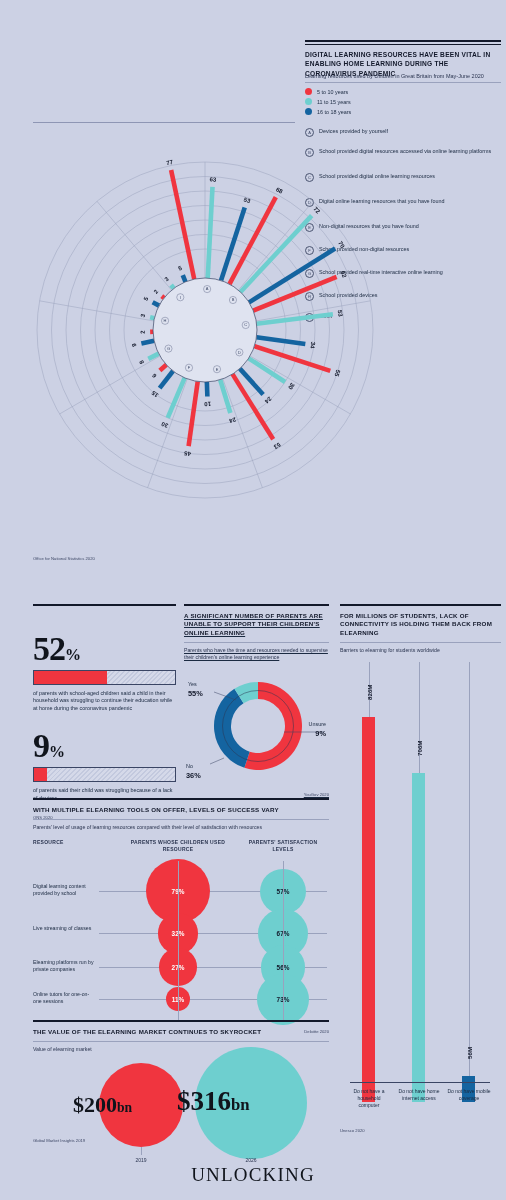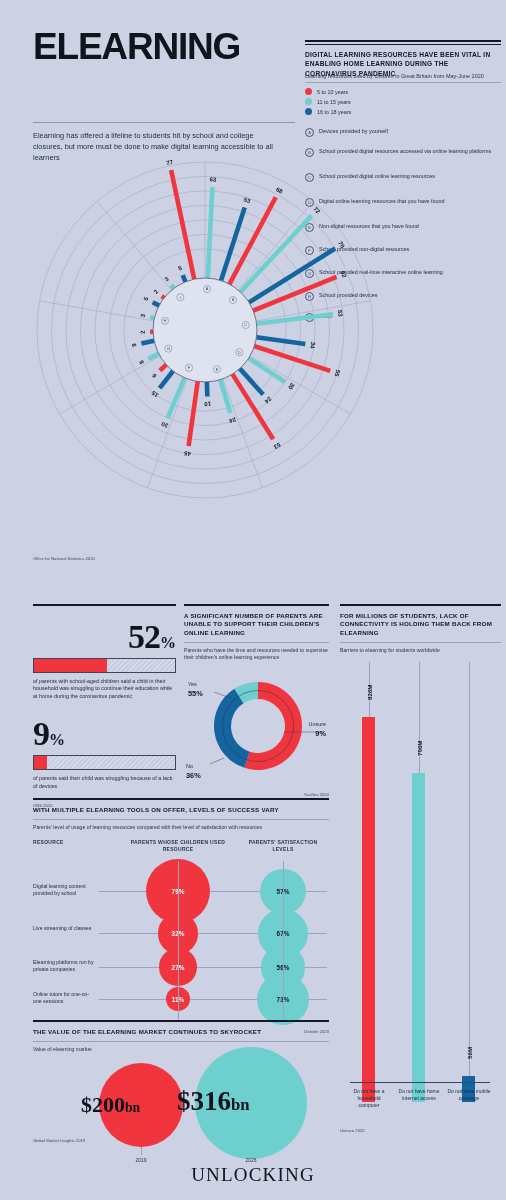--- a/index.html
+++ b/index.html
@@ -86,24 +86,22 @@
     position:absolute;left:50%;transform:translateX(-50%);bottom:14px;
     font-family:"Liberation Serif",serif;font-size:19px;letter-spacing:1.2px;color:#10141c;
   }
 </style>
 </head>
 <body>
 
 <div class="page">
 
   <div class="title">
-    <div>ELEARNING</div>
   </div>
   <div class="rule-thin"></div>
-  <div class="subtitle">Elearning has offered a lifeline to students hit by school and college closures, but more must be done to make digital learning accessible to all learners</div>
 
   <div class="lp-rule" style="left:305px;top:40px;width:196px;height:1.6px;"></div>
   <div class="lp-rule" style="left:305px;top:44px;width:196px;height:.7px;"></div>
   <div class="lp-head">DIGITAL LEARNING RESOURCES HAVE BEEN VITAL IN ENABLING HOME LEARNING DURING THE CORONAVIRUS PANDEMIC</div>
   <div class="lp-sub">Learning resources used by children in Great Britain from May-June 2020</div>
   <div class="lp-line"></div>
 
   <div class="keyrow" style="top:88px;">
     <span class="dot" style="background:#f0353f"></span>
     <span>5 to 10 years</span>
@@ -245,40 +243,40 @@
         <text x="165.05082734380534" y="171.07700677190155" font-size="4" fill="#3a4564" text-anchor="middle" dominant-baseline="middle">H</text>
         <circle cx="180.32558405076603" cy="147.255944088061" r="3.6" fill="none" stroke="#6a7390" stroke-width="0.5"></circle>
         <text x="180.32558405076603" y="147.555944088061" font-size="4" fill="#3a4564" text-anchor="middle" dominant-baseline="middle">I</text>
       </svg>
   </div>
   <div class="src" style="left:33px;top:556px;width:80px;">Office for National Statistics 2020</div>
 
   <div class="panel" style="left:33px;top:604px;width:143px;">
     <div class="ph-bar"></div>
 
-    <div class="bigpct" style="margin-top:12px;text-align:right;">
+    <div class="bigpct" style="margin-top:24px;">
       <span class="num">52</span><span class="pc">%</span>
     </div>
     <div class="track" style="margin-top:2px;">
       <div class="fill" id="fill0" style="width: 52%;"></div>
     </div>
     <div class="stat-cap" style="margin-top:5px;">of parents with school-aged children said a child in their household was struggling to continue their education while at home during the coronavirus pandemic</div>
 
     <div class="bigpct" style="margin-top:14px;">
       <span class="num">9</span><span class="pc">%</span>
     </div>
     <div class="track" style="margin-top:2px;">
       <div class="fill" id="fill1" style="width: 9%;"></div>
     </div>
     <div class="stat-cap" style="margin-top:5px;">of parents said their child was struggling because of a lack of devices</div>
 
     <div class="src" style="position:static;margin-top:12px;">ONS 2020</div>
   </div>
 
-  <div class="panel" style="left:184px;top:604px;width:145px;">
+  <div class="panel" style="left:184px;top:604px;width:145px;text-decoration:underline;">
     <div class="ph-bar"></div>
     <div class="ph" style="margin-top:6px;">A SIGNIFICANT NUMBER OF PARENTS ARE UNABLE TO SUPPORT THEIR CHILDREN'S ONLINE LEARNING</div>
     <div class="pline" style="margin-top:5px;"></div>
     <div class="psub" style="margin-top:4px;">Parents who have the time and resources needed to supervise their children's online learning experience</div>
     <div style="position:relative;height:128px;margin-top:2px;">
       <svg id="donut-svg" width="145" height="128" viewBox="0 0 145 128">
           <path d="M 74 18 A 44 44 0 1 1 60.403252247502316 103.84648671698676 L 65.65654115187643 87.67852593996915 A 27 27 0 1 0 74 35 Z" fill="#f0353f"></path>
           <path d="M 60.403252247502316 103.84648671698676 A 44 44 0 0 1 50.42362102092413 24.849571277911345 L 59.53267653556708 39.2031460114456 A 27 27 0 0 0 65.65654115187643 87.67852593996915 Z" fill="#1464a0"></path>
           <path d="M 50.42362102092413 24.849571277911345 A 44 44 0 0 1 73.99999999999999 18 L 74 35 A 27 27 0 0 0 59.53267653556708 39.2031460114456 Z" fill="#6ecfcf"></path>
           <circle cx="74" cy="62" r="35.5" fill="none" stroke="#2b3550" stroke-width="0.5" stroke-dasharray="0"></circle>
@@ -356,21 +354,21 @@
   </div>
 
   <div class="panel" style="left:33px;top:1020px;width:296px;">
     <div class="ph-bar"></div>
     <div class="ph" style="margin-top:6px;">THE VALUE OF THE ELEARNING MARKET CONTINUES TO SKYROCKET</div>
     <div class="pline" style="margin-top:5px;"></div>
     <div class="psub" style="margin-top:4px;">Value of elearning market</div>
 
     <div id="marketwrap" style="position:relative;height:110px;margin-top:2px;">
         <div style="position: absolute; left: 66px; top: 8px; width: 84px; height: 84px; border-radius: 50%; background: rgb(240, 53, 63);"></div>
-        <div class="mval" style="left: 48px; top: 36.36px; font-size: 22px;"><span>$200</span><span style="font-size:13.64px">bn</span></div>
+        <div class="mval" style="left: 40px; top: 36.36px; font-size: 22px;"><span>$200</span><span style="font-size:13.64px">bn</span></div>
         <div class="vline" style="left: 108px; top: 92px; height: 8px;"></div>
         <div class="yr" style="left: 94px; top: 102px; width: 28px;">2019</div>
         <div style="position: absolute; left: 162px; top: -8px; width: 112px; height: 112px; border-radius: 50%; background: rgb(110, 207, 207);"></div>
         <div class="mval" style="left: 144px; top: 31.26px; font-size: 27px;"><span>$316</span><span style="font-size:16.74px">bn</span></div>
         <div class="vline" style="left: 218px; top: 104px;"></div>
         <div class="yr" style="left: 204px; top: 102px; width: 28px;">2026</div>
       </div>
     <div class="src" style="position:absolute;left:0;top:118px;width:60px;">Global Market Insights 2019</div>
   </div>
 

